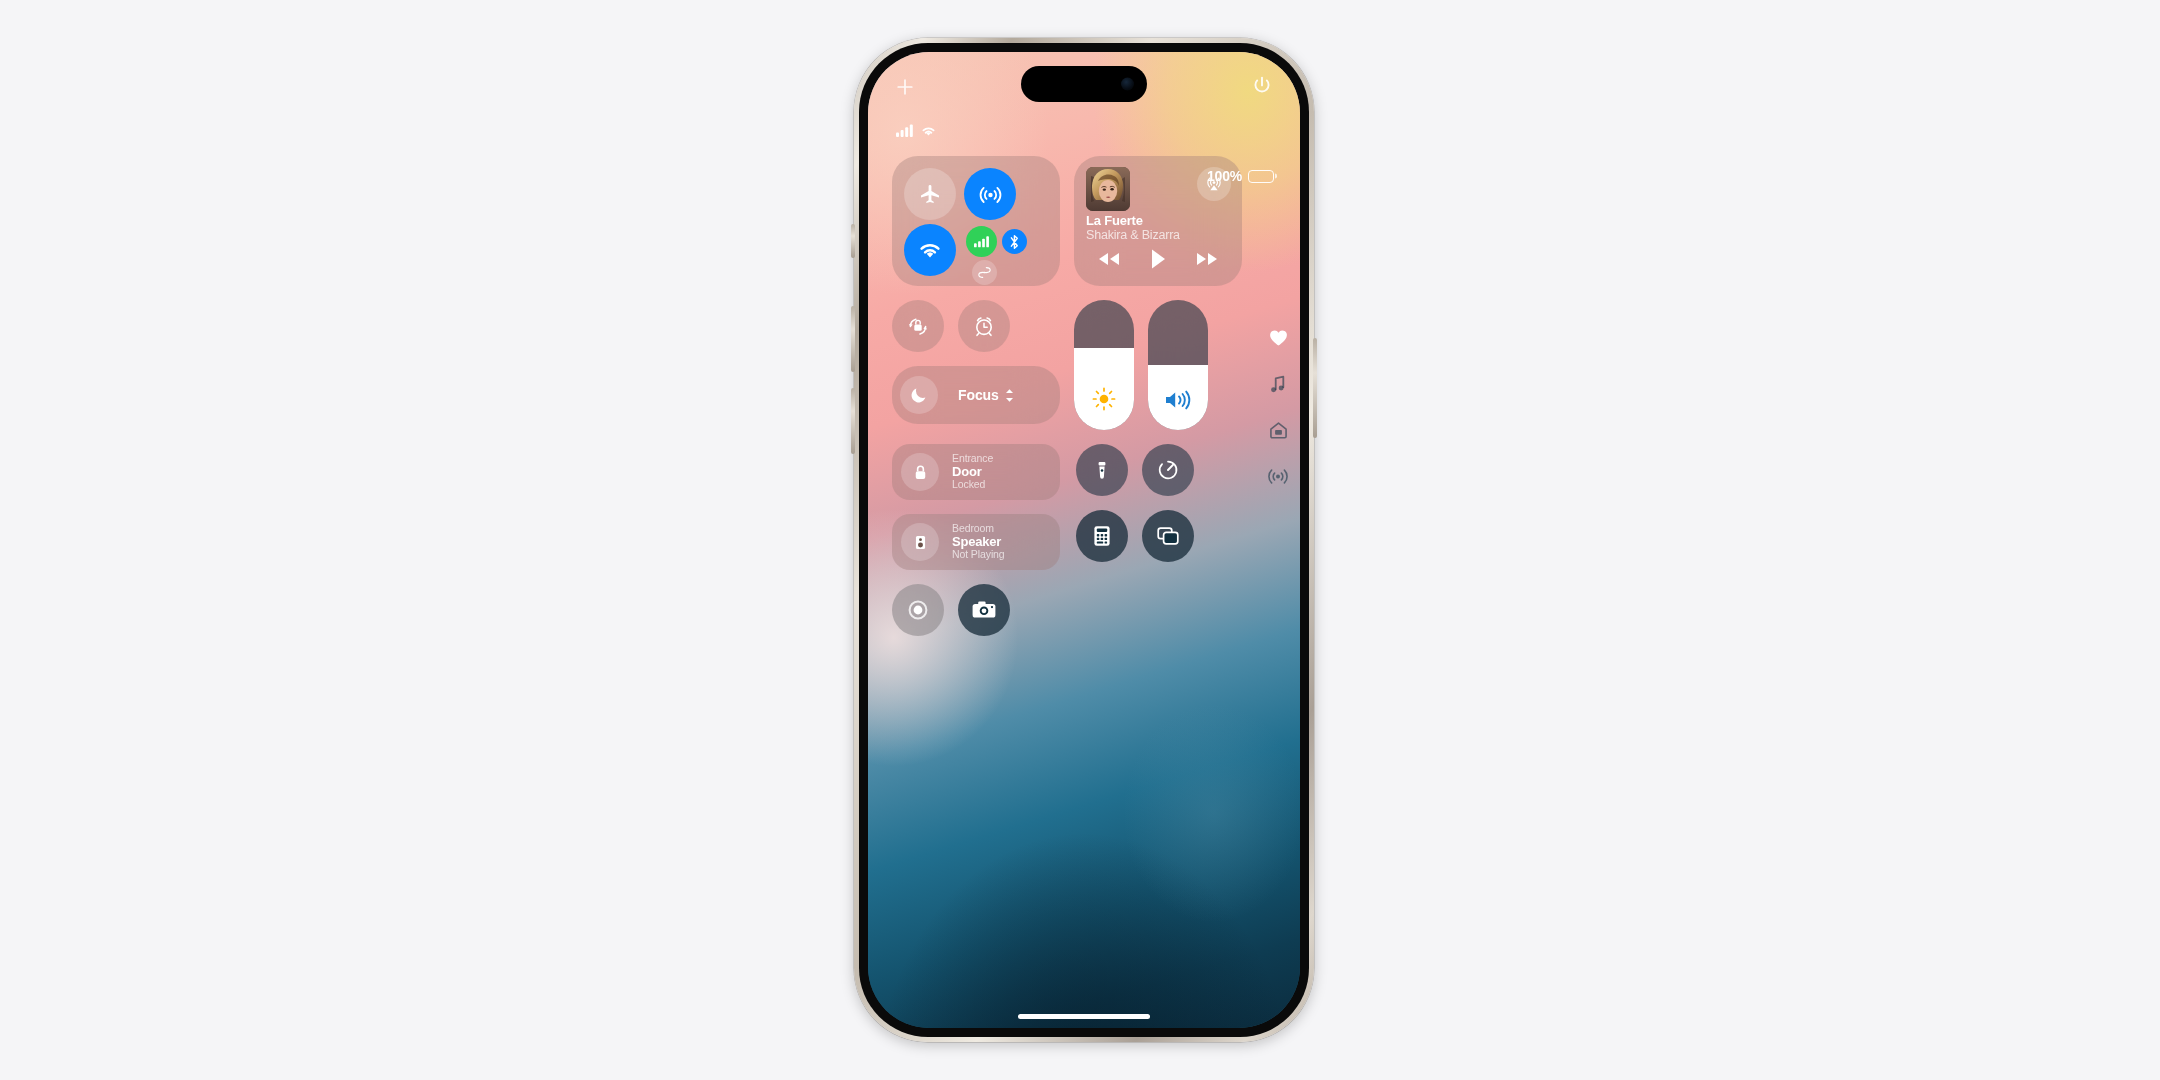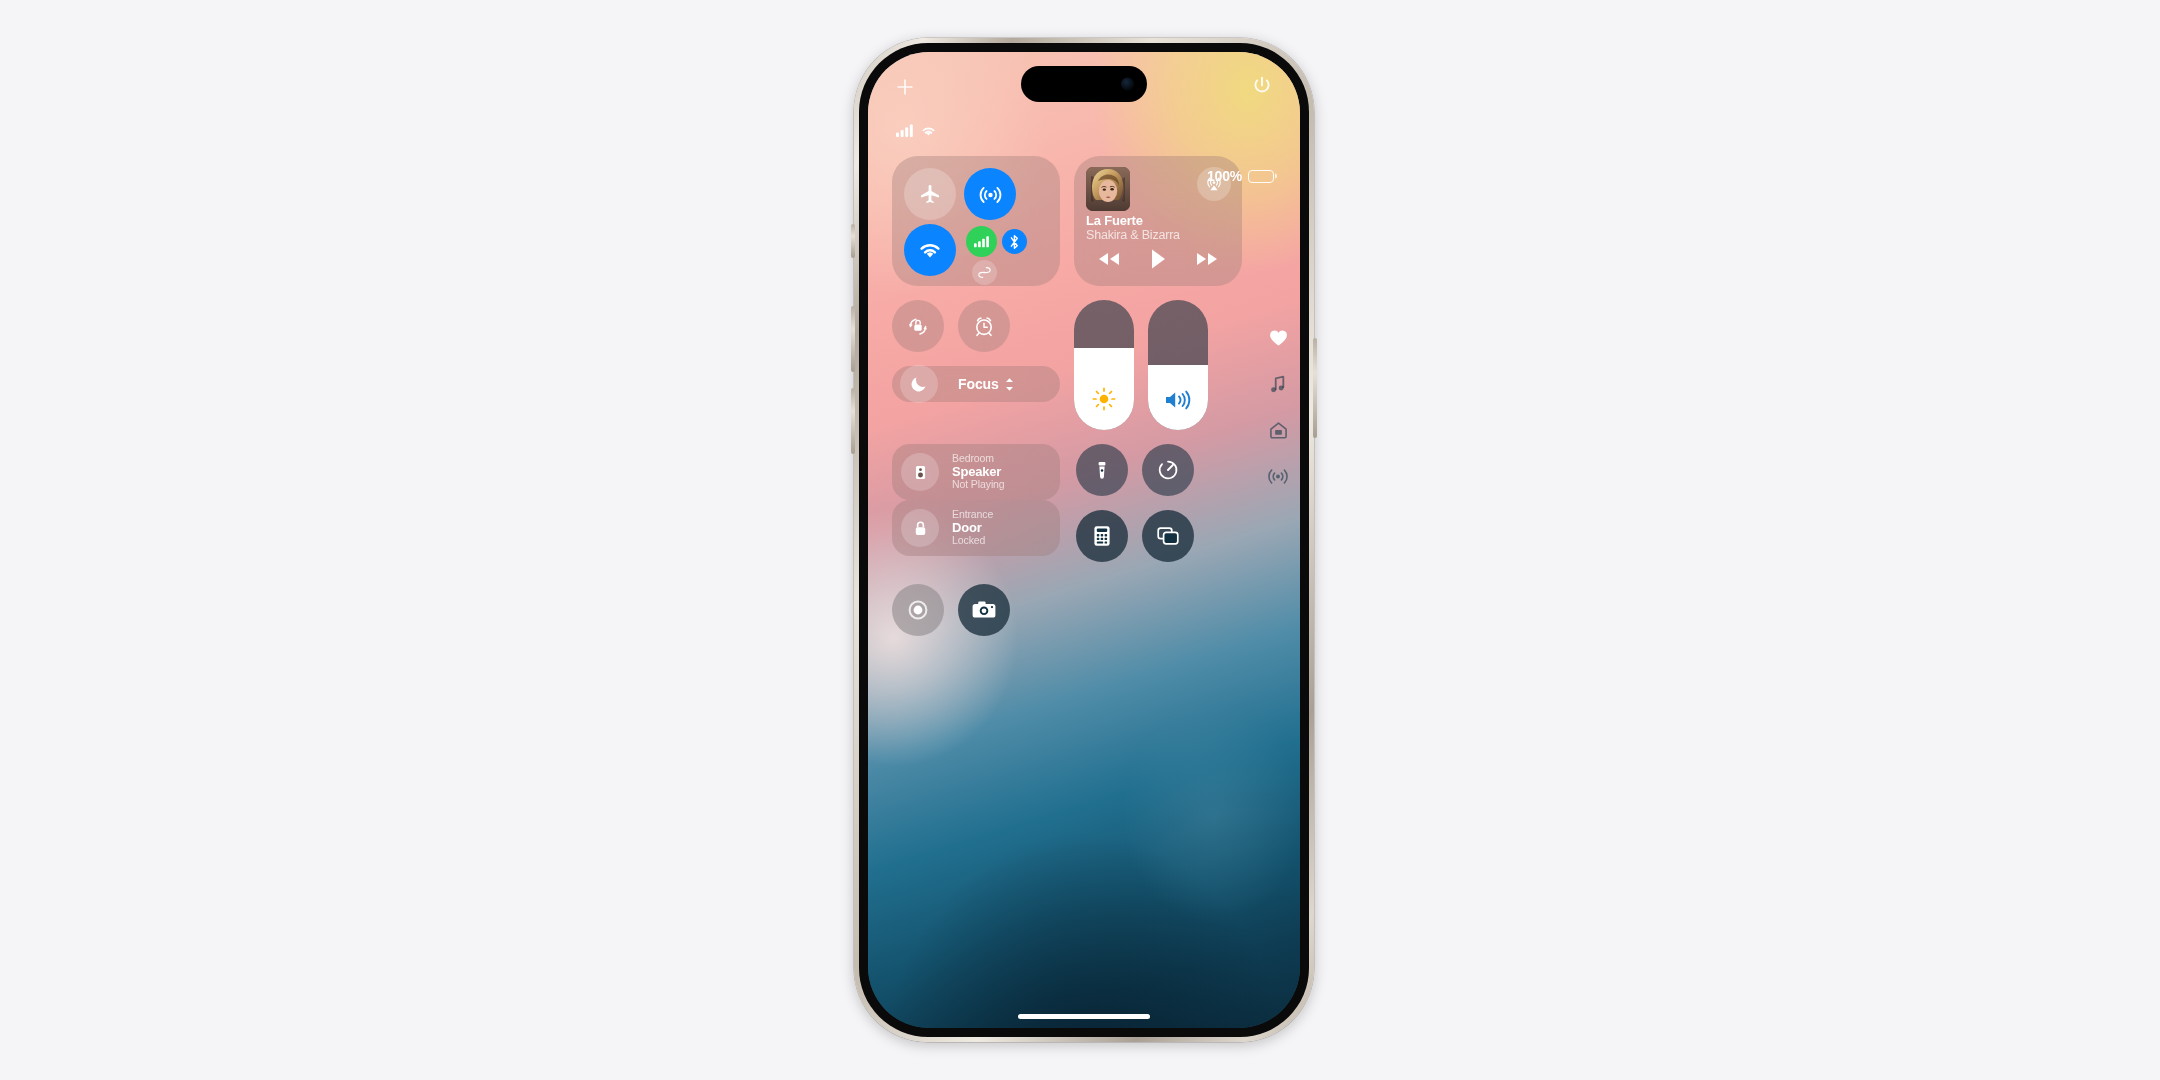--- a/index.html
+++ b/index.html
@@ -166,21 +166,21 @@
     background:rgba(150,120,116,.34);
     backdrop-filter:blur(22px); -webkit-backdrop-filter:blur(22px);
     display:flex; align-items:center; justify-content:center; color:#fff;
   }
   .rbtn-dark { background:rgba(18,44,60,.55); }
   .rbtn-dk2  { background:rgba(12,34,48,.7); }
   .rbtn-gray { background:rgba(120,118,120,.45); }
 
   
   .focus {
-    height:36px; border-radius:26px; display:flex; align-items:center; padding-left:8px;
+    height:58px; border-radius:26px; display:flex; align-items:center; padding-left:8px;
   }
   .focus-moon {
     width:38px; height:38px; border-radius:50%;
     background:rgba(255,255,255,.2);
     display:flex; align-items:center; justify-content:center; color:#fff;
   }
   .focus-label {
     color:#fff; font-size:14px; font-weight:600; letter-spacing:-.1px;
     margin-left:20px;
   }
@@ -467,46 +467,46 @@
                       <path d="M23.2 3.6a12.8 12.8 0 0 1 0 16.8" stroke="#1f7fd0" stroke-width="1.9" fill="none" stroke-linecap="round"></path>
                     </svg>
                   </div>
                 </div>
               </div>
             </div>
           </div>
 
           <div class="cc-row">
             <div class="col-l">
+              <div class="mod acc" style="margin-bottom:14px;">
+                <div class="acc-ico">
+                  <svg width="19" height="19" viewBox="0 0 20 20">
+                    <rect x="5" y="8.6" width="10" height="8.2" rx="2" fill="#fff"></rect>
+                    <path d="M7 8.6V6.4a3 3 0 0 1 6 0v2.2" stroke="#fff" stroke-width="1.7" fill="none"></path>
+                  </svg>
+                </div>
+                <div class="acc-txt">
+                  <div class="acc-room">Entrance</div>
+                  <div class="acc-name">Door</div>
+                  <div class="acc-state">Locked</div>
+                </div>
+              </div>
+
               <div class="mod acc">
                 <div class="acc-ico">
                   <svg width="19" height="19" viewBox="0 0 20 20">
                     <rect x="5.2" y="3.2" width="9.6" height="13.6" rx="1.6" fill="#fff"></rect>
                     <circle cx="10" cy="7" r="1.5" fill="#6b5149"></circle>
                     <circle cx="10" cy="12.6" r="2.6" fill="#6b5149"></circle>
                   </svg>
                 </div>
                 <div class="acc-txt">
                   <div class="acc-room">Bedroom</div>
                   <div class="acc-name">Speaker</div>
                   <div class="acc-state">Not Playing</div>
-                </div>
-              </div>
-
-              <div class="mod acc" style="margin-bottom:14px;">
-                <div class="acc-ico">
-                  <svg width="19" height="19" viewBox="0 0 20 20">
-                    <rect x="5" y="8.6" width="10" height="8.2" rx="2" fill="#fff"></rect>
-                    <path d="M7 8.6V6.4a3 3 0 0 1 6 0v2.2" stroke="#fff" stroke-width="1.7" fill="none"></path>
-                  </svg>
-                </div>
-                <div class="acc-txt">
-                  <div class="acc-room">Entrance</div>
-                  <div class="acc-name">Door</div>
-                  <div class="acc-state">Locked</div>
                 </div>
               </div>
             </div>
 
             <div class="col-r">
               <div style="display:flex; gap:14px; margin-bottom:14px; padding-left:2px;">
                 <div class="rbtn rbtn-dark">
                   <svg width="24" height="24" viewBox="0 0 24 24">
                     <rect x="8.6" y="4" width="6.8" height="3.6" rx="1" fill="#fff"></rect>
                     <path d="M9.4 8.4h5.2l-.7 10.4a1.9 1.9 0 0 1-3.8 0z" fill="#fff"></path>

